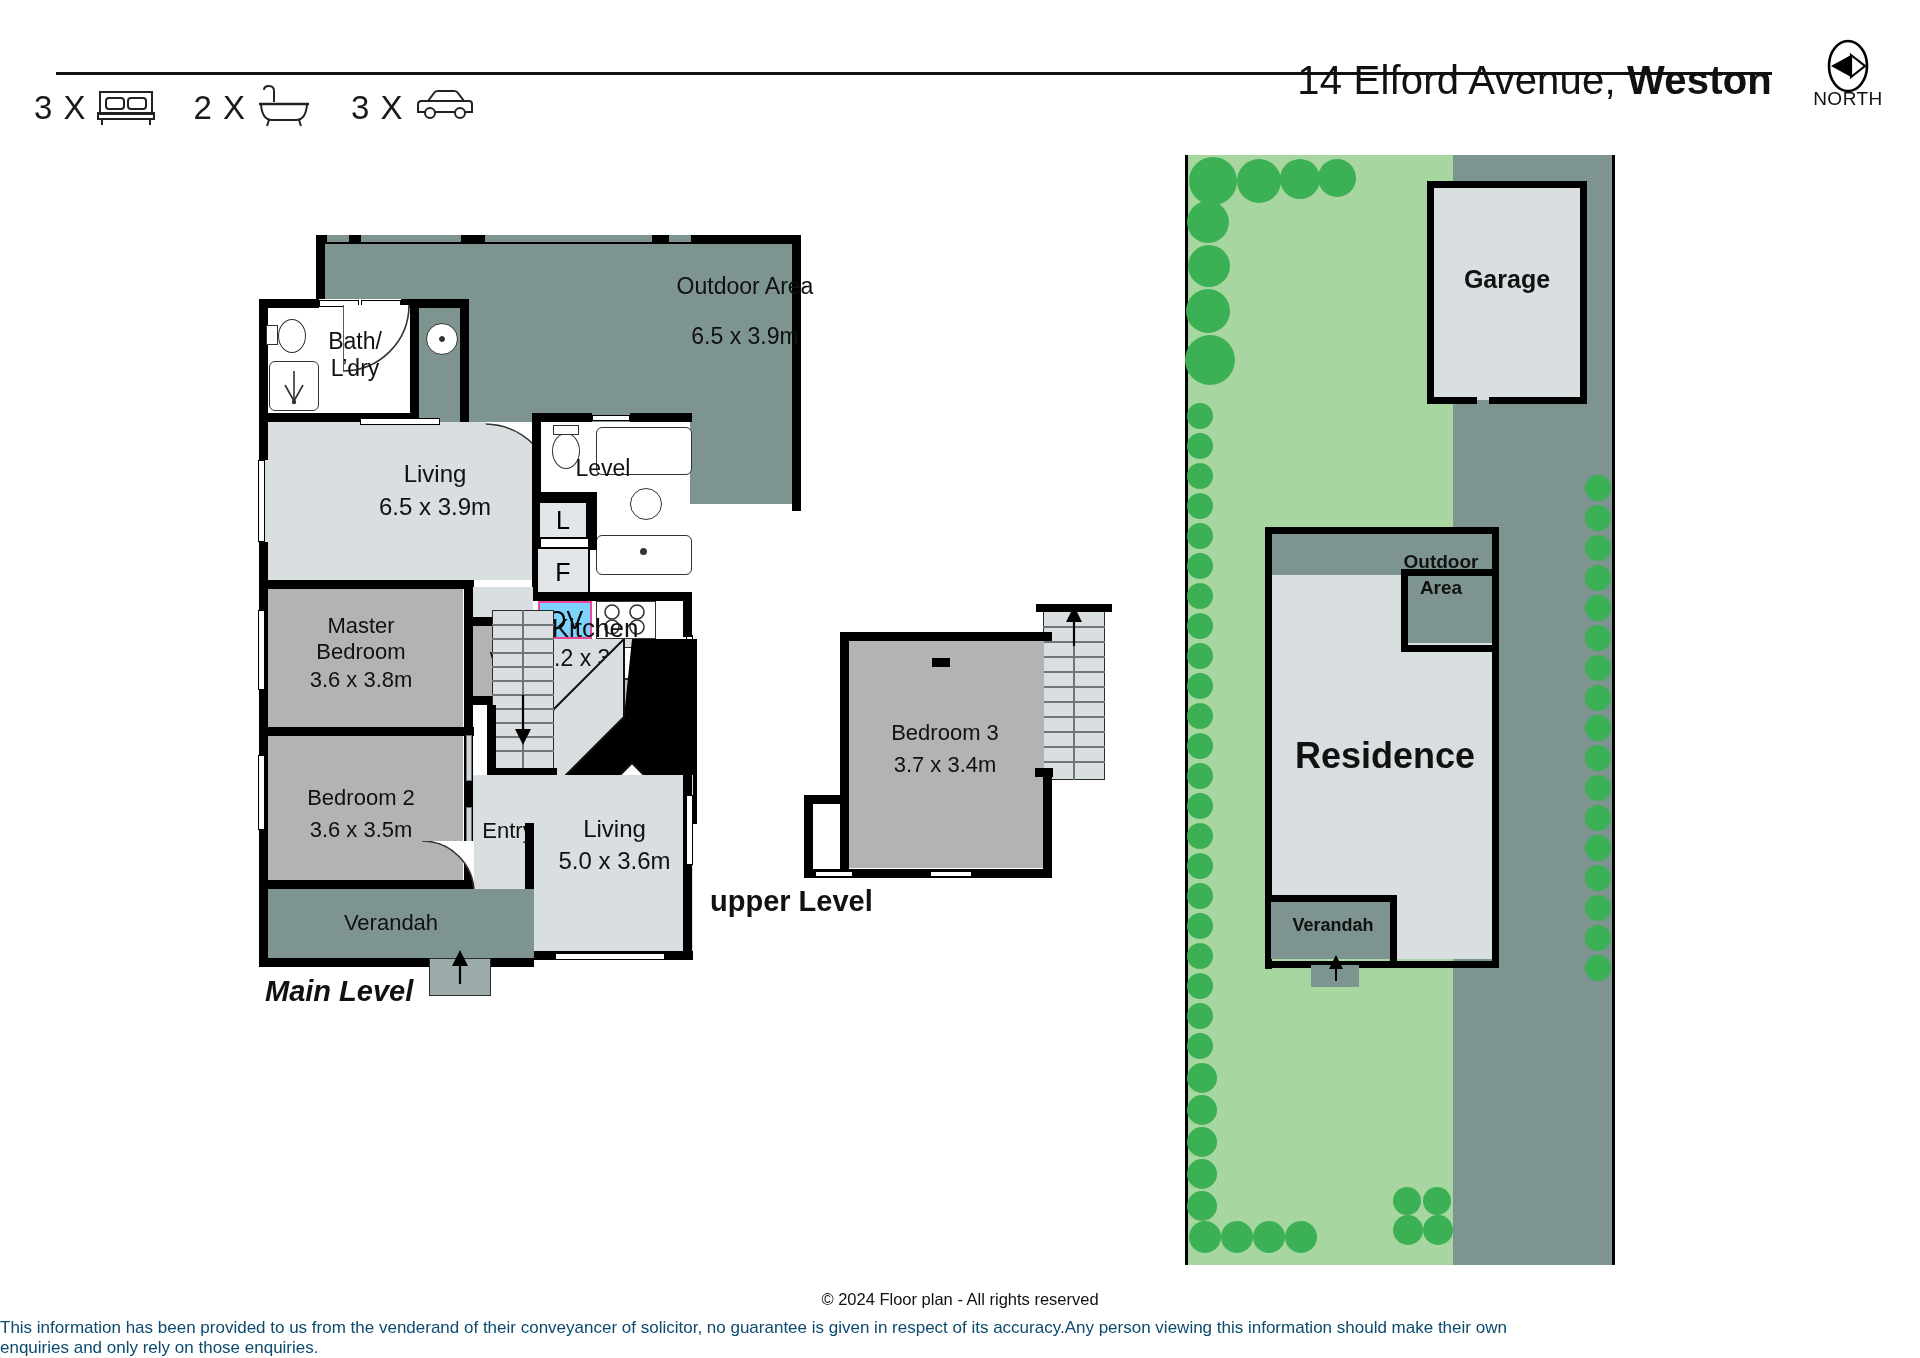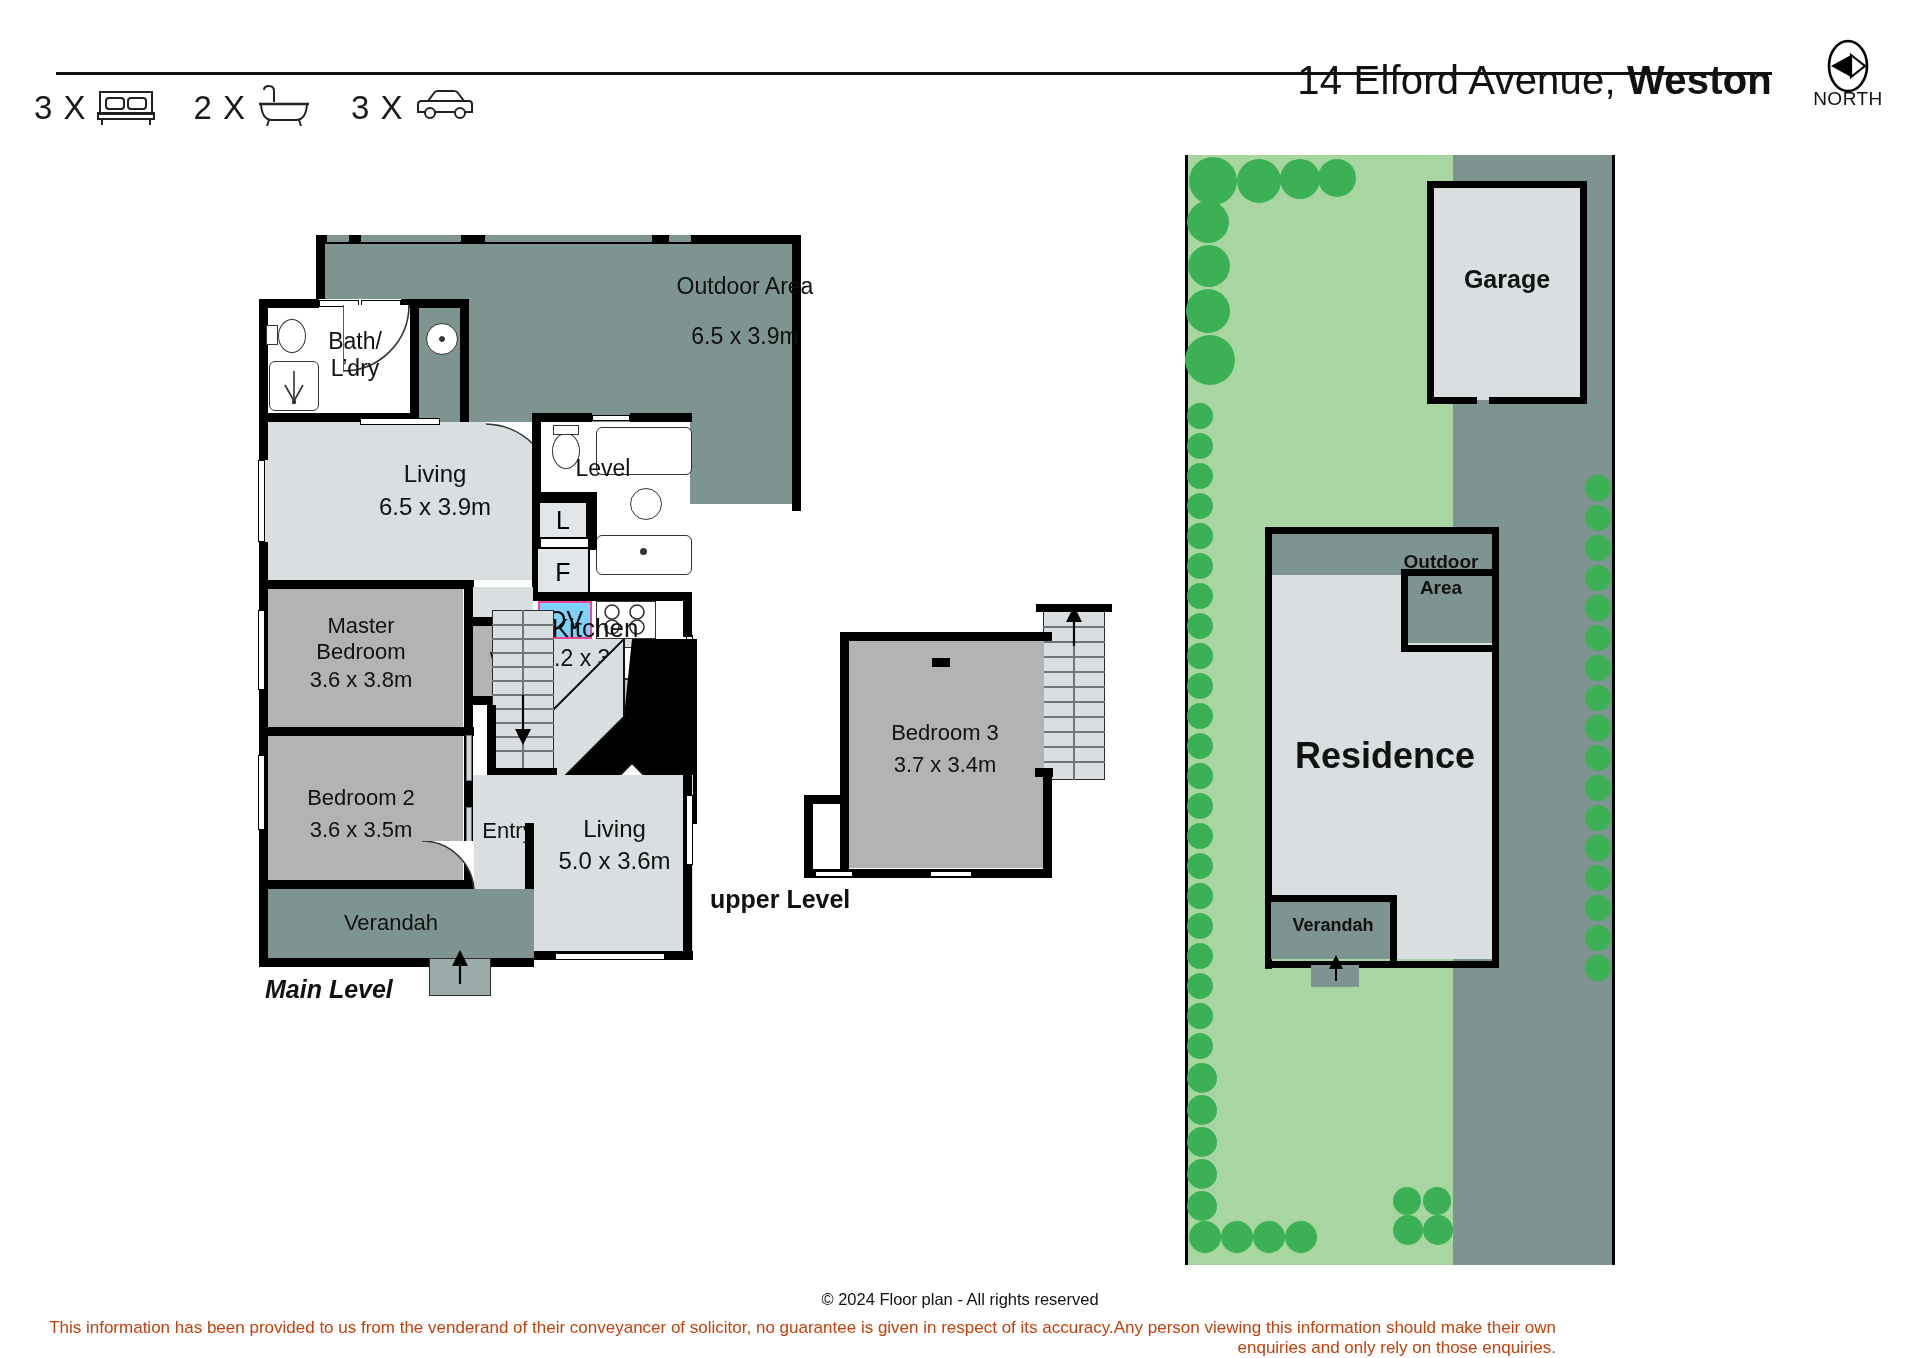--- a/index.html
+++ b/index.html
@@ -27,21 +27,21 @@
   .features{position:absolute;left:34px;top:78px;height:60px;display:flex;align-items:center;gap:9px;}
   .feat{display:flex;align-items:center;margin-right:30px;}
   .feat-count{font-size:33px;color:#1a1a1a;margin-right:10px;letter-spacing:1px;white-space:nowrap;}
   .feat-ico{display:block;}
 
   
   .plan{position:absolute;}
   .fill{position:absolute;}
   .wall{position:absolute;background:#000;}
   .label{position:absolute;text-align:center;line-height:1.18;white-space:nowrap;color:#111;}
-  .lvl{position:absolute;font-weight:bold;font-size:25px;color:#111;white-space:nowrap;}
+  .lvl{position:absolute;font-weight:bold;font-size:29px;color:#111;white-space:nowrap;}
 
   .c-room{background:#d9dee1;}     
   .c-bed{background:#b3b3b3;}      
   .c-out{background:#7d9491;}      
   .c-white{background:#ffffff;}
   .c-lawn{background:#a8d6a0;}
   .c-site-dark{background:#7d9491;}
   .c-site-light{background:#d9dee1;}
 
   .thin{position:absolute;border:1.6px solid #2b2b2b;box-sizing:border-box;background:#fff;}
@@ -55,21 +55,21 @@
         display:flex;align-items:center;justify-content:center;font-size:25px;font-weight:400;color:#000;}
   .applw{position:absolute;border:2px solid #ec4899;background:#7dd3fc;box-sizing:border-box;
         display:flex;align-items:center;justify-content:center;font-size:25px;color:#000;}
   .win{position:absolute;background:#fff;border:1.5px solid #000;box-sizing:border-box;}
   .winv{position:absolute;background:#cfd5d8;border:1.2px solid #6d7578;box-sizing:border-box;}
 
   .tree{position:absolute;border-radius:50%;background:#3cb054;box-sizing:border-box;}
   .stair-rung{position:absolute;background:#6f7679;}
 
   .footer1{position:absolute;left:0;top:1290px;width:1920px;text-align:center;font-size:16.5px;color:#111;}
-  .footer2{position:absolute;left:0;top:1318px;width:1556px;text-align:right;font-size:17px;color:#c2410c;}
+  .footer2{position:absolute;left:0;top:1318px;width:1556px;text-align:left;font-size:17px;color:#0c4a6e;}
 </style>
 </head>
 <body>
 
 <div class="root">
 
   <div class="hdr-rule"></div>
 
   <div class="title">
     <span>14 Elford Avenue, </span><span class="bold">Weston</span>

